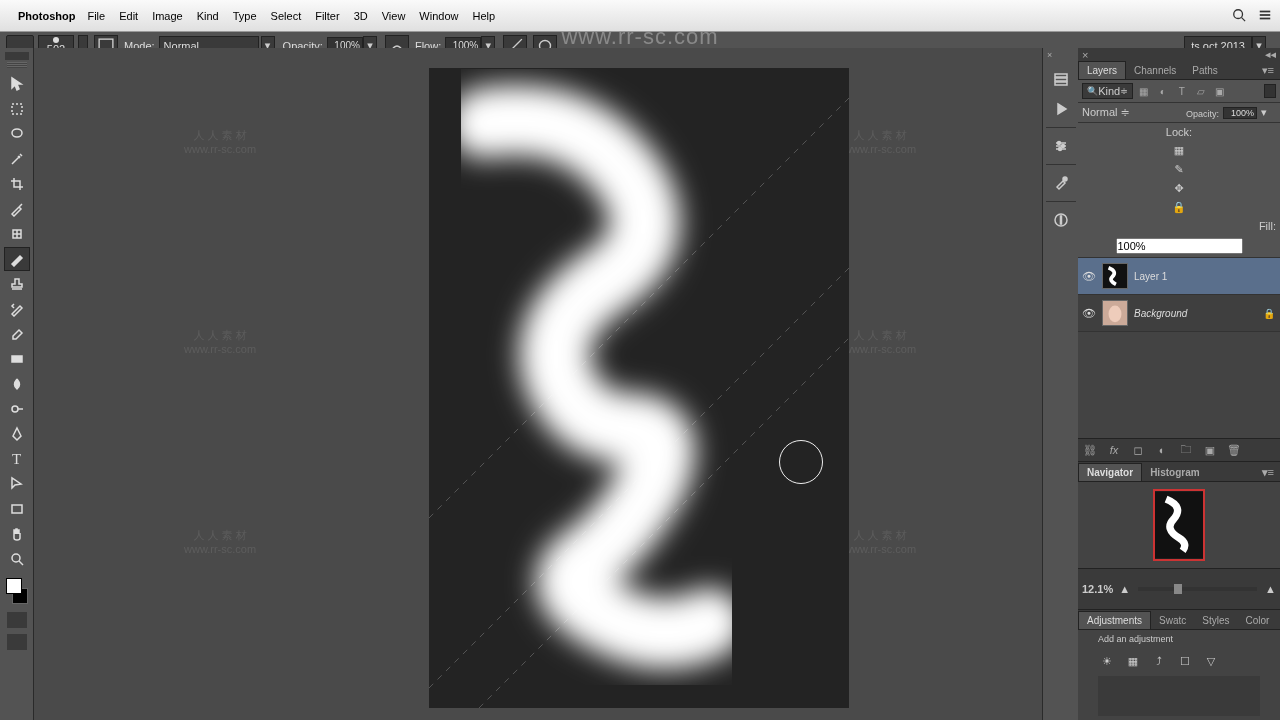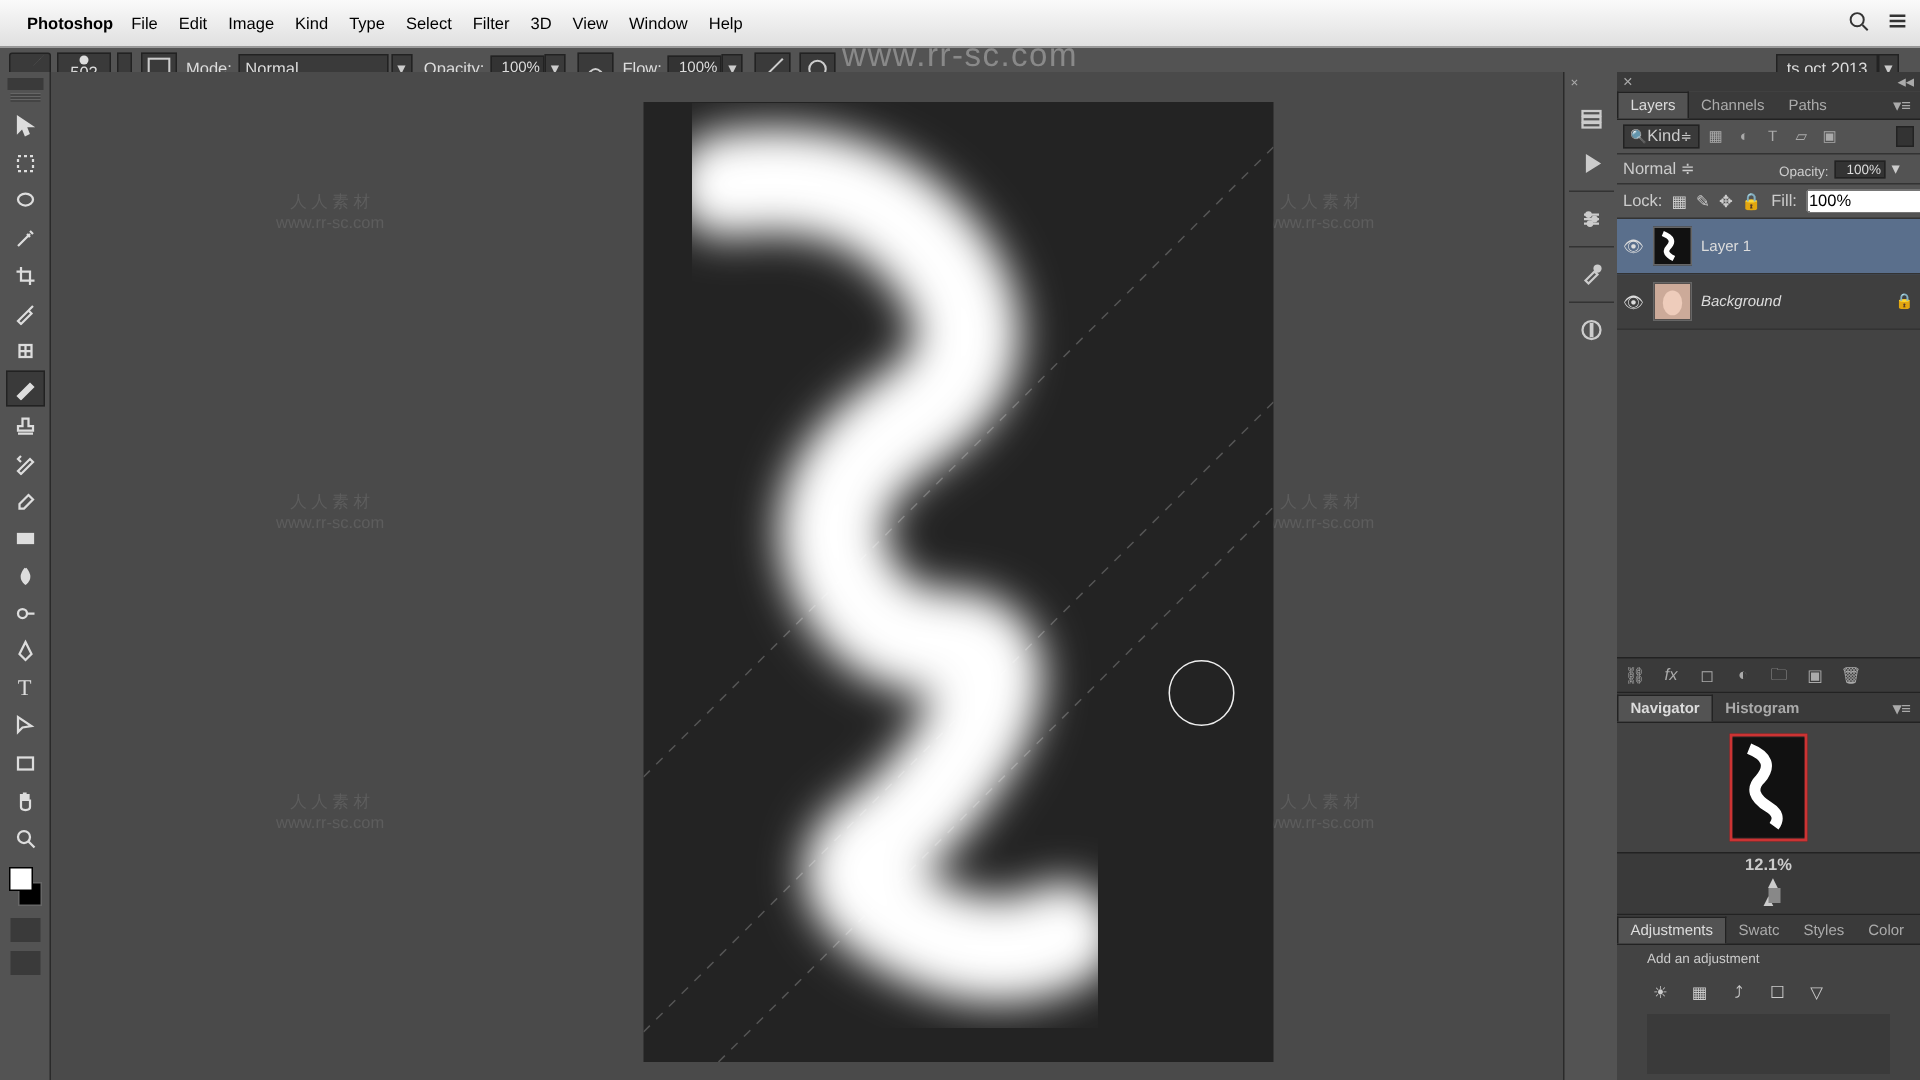--- a/index.html
+++ b/index.html
@@ -72,21 +72,21 @@
 .filter-row { display:flex; align-items:center; padding:3px 4px; gap:3px; border-bottom:1px solid #333;}
 .filter-row .kind { background:#3a3a3a; border:1px solid #222; padding:1px 4px; font-size:9px; color:#ccc; display:flex; align-items:center;}
 .filter-row .filt-icon { width:16px; height:16px; display:flex;align-items:center;justify-content:center; color:#aaa; font-size:10px;}
 .filter-row .switch { width:12px; height:14px; background:#333; border:1px solid #222; margin-left:auto;}
 
 .blend-row { display:flex; align-items:flex-end; padding:3px 4px; gap:4px; border-bottom:1px solid #333;}
 .blend-row .dd { flex:0 0 100px;}
 .blend-row .label { font-size:9px; color:#ccc;}
 .blend-row .val { width:34px; background:#333; border:1px solid #222; font-size:9px; color:#ddd; text-align:right; padding-right:2px;}
 
-.lock-row { display:flex; align-items:center; padding:3px 4px; gap:6px; border-bottom:1px solid #333; font-size:9px; color:#ccc;}
+.lock-row { display:flex; align-items:center; padding:3px 4px; gap:6px; border-bottom:1px solid #333; font-size:9px; color:#ccc;flex-direction:column;}
 .lock-row .lock-icon { width:14px; text-align:center;}
 
 .layers-list { background:#3f3f3f; flex:0 0 auto;}
 .layer { display:flex; align-items:center; height:37px; border-bottom:1px solid #333; padding:0 4px; gap:6px;}
 .layer.selected { background:#5a6f8c;}
 .layer .vis { width:14px; text-align:center; color:#ddd;}
 .layer .thumb { width:26px; height:26px; background:#222; border:1px solid #666; display:flex;align-items:center;justify-content:center; overflow:hidden;}
 .layer .thumb svg{width:100%;height:100%;}
 .layer .name { color:#ddd; font-size:10px;}
 .layer .name.italic { font-style:italic;}
@@ -94,21 +94,21 @@
 .layers-empty { height:240px; background:#434343;}
 
 .layer-bottom { display:flex; align-items:center; padding:3px 4px; gap:8px; border-top:1px solid #222; background:#3a3a3a;}
 .layer-bottom .btm-icon { width:16px; height:16px; display:flex;align-items:center;justify-content:center; color:#aaa; font-size:11px;}
 
 
 .nav-panel { border-top:1px solid #222;font-weight:bold;}
 .nav-body { height:86px; background:#434343; display:flex; align-items:center; justify-content:center; padding:4px;}
 .nav-thumb { width:52px; height:72px; background:#222; border:2px solid #c33; position:relative;}
 .nav-thumb svg{width:100%;height:100%;}
-.nav-zoom { display:flex; align-items:center; padding:2px 4px; background:#3a3a3a; font-size:9px; color:#ccc; border-top:1px solid #222;flex-direction:column;}
+.nav-zoom { display:flex; align-items:center; padding:14px 4px; background:#3a3a3a; font-size:9px; color:#ccc; border-top:1px solid #222;}
 .nav-zoom .slider { flex:1; height:4px; background:#333; margin:0 8px; position:relative;}
 .nav-zoom .slider .handle { position:absolute; left:30%; top:-3px; width:8px; height:10px; background:#888;}
 
 
 .adj-panel { border-top:1px solid #222;}
 .adj-body { padding:4px 20px; background:#434343;}
 .adj-body .hint { font-size:9px; color:#ccc; margin-bottom:6px;}
 .adj-icons { display:flex; gap:8px; padding:2px 0;}
 .adj-icons .ai { width:18px; height:18px; display:flex;align-items:center;justify-content:center; color:#ccc;}
 .adj-rest { height:40px; background:#3a3a3a; margin-top:4px;}

